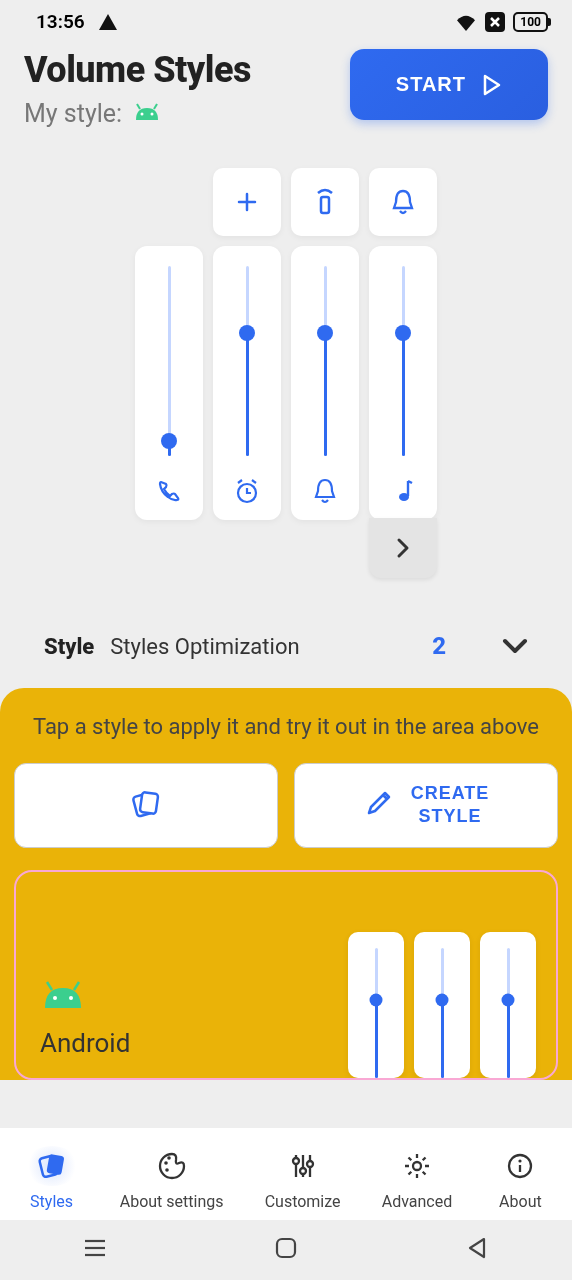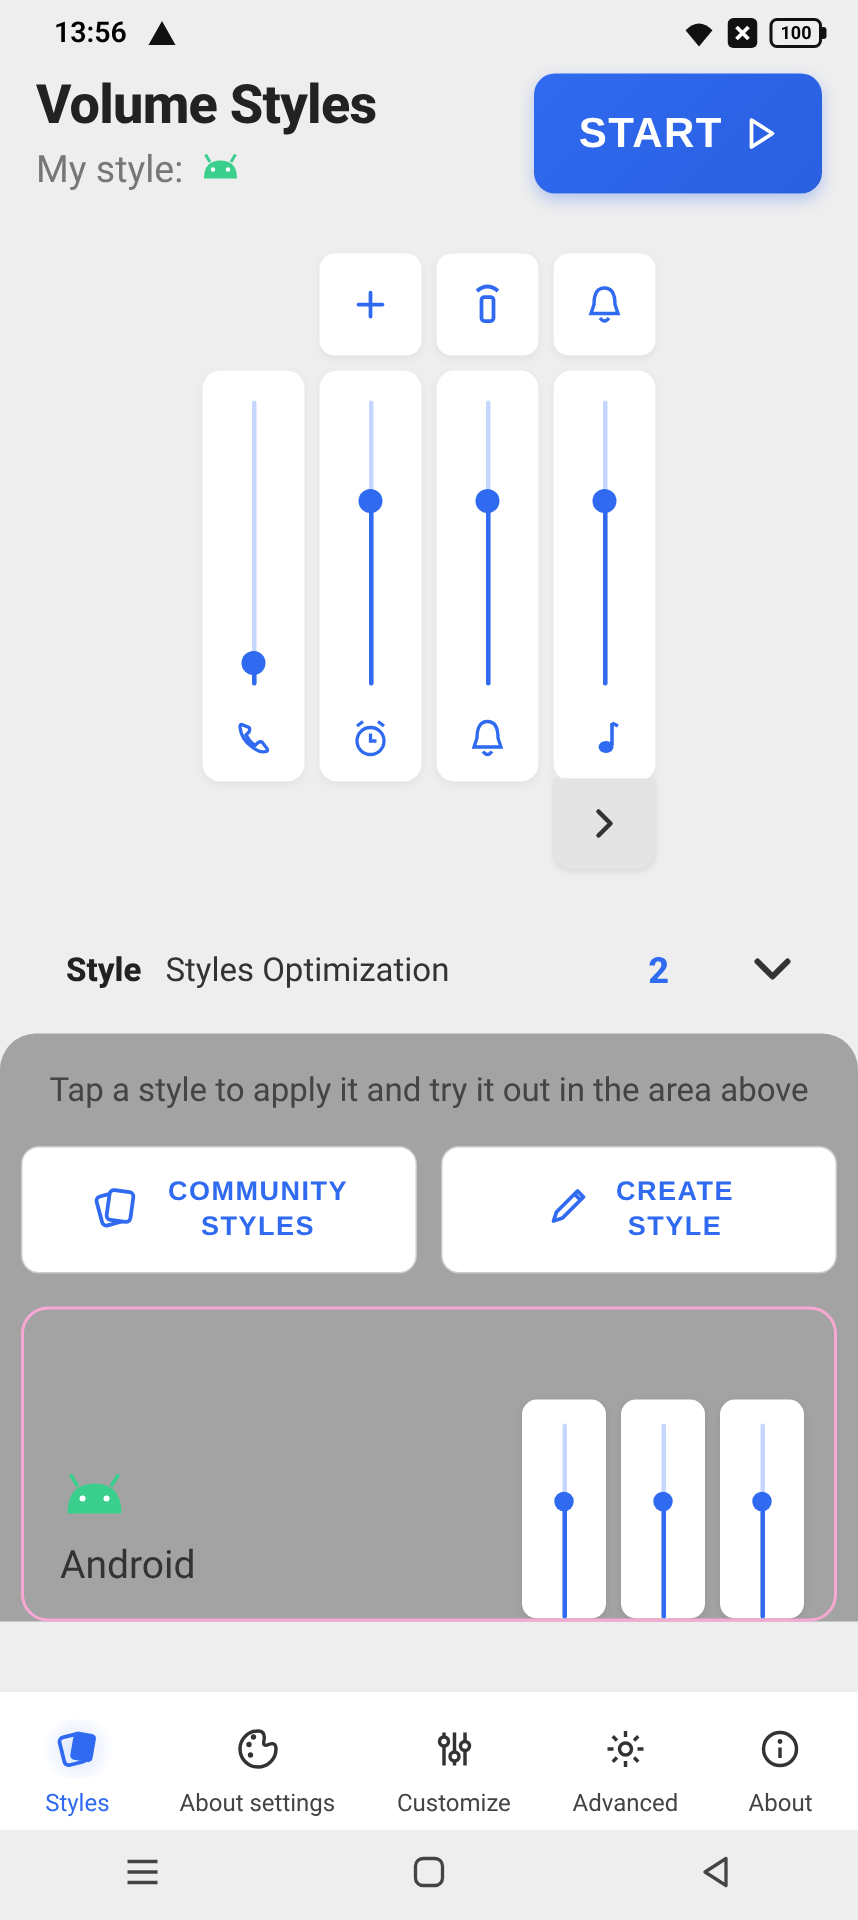--- a/index.html
+++ b/index.html
@@ -12,21 +12,21 @@
   .warn-tri { width: 0; height: 0; border-left: 9px solid transparent; border-right: 9px solid transparent; border-bottom: 16px solid #111; position: relative; }
   .wifi-ic svg, .xbox svg, .batt svg { display: block; }
   .batt { border: 2px solid #111; border-radius: 5px; padding: 1px 5px; font-size: 12px; font-weight: 700; position: relative; }
   .batt::after { content: ''; position: absolute; right: -5px; top: 4px; width: 3px; height: 8px; background: #111; border-radius: 0 2px 2px 0; }
 
   
   .hdr { display: flex; justify-content: space-between; align-items: flex-start; padding: 10px 24px 0 24px; }
   .hdr-left h1 { font-size: 36px; font-weight: 800; color: #222; letter-spacing: -0.5px; }
   .hdr-sub { font-size: 25px; color: #777; margin-top: 8px; display: flex; align-items: center; gap: 10px; }
   .android-mini { display: inline-block; }
-  .start-btn { background: linear-gradient(135deg, #2f6af0, #2a5fe0); color: #fff; border: none; border-radius: 14px; padding: 24px 30px; font-size: 28px; font-weight: 600; letter-spacing: 1px; display: flex; align-items: center; gap: 16px; box-shadow: 0 4px 10px rgba(46,106,240,0.3); }
+  .start-btn { background: linear-gradient(135deg, #2f6af0, #2a5fe0); color: #fff; border: none; border-radius: 14px; padding: 24px 46px; font-size: 20px; font-weight: 600; letter-spacing: 1px; display: flex; align-items: center; gap: 16px; box-shadow: 0 4px 10px rgba(46,106,240,0.3); }
   .start-btn svg { display: block; }
 
   
   .vol-wrap { display: flex; flex-direction: column; align-items: center; margin-top: 40px; }
   .top-icons { display: flex; gap: 10px; margin-left: 78px; }
   .top-ic { width: 68px; height: 68px; background: #fff; border-radius: 10px; display: flex; align-items: center; justify-content: center; box-shadow: 0 2px 6px rgba(0,0,0,0.05); }
   .sliders { display: flex; gap: 10px; margin-top: 10px; }
   .slider-card { width: 68px; background: #fff; border-radius: 12px; box-shadow: 0 2px 6px rgba(0,0,0,0.05); padding: 20px 0 16px 0; display: flex; flex-direction: column; align-items: center; }
   .track { width: 3px; height: 190px; background: #c5d6ff; position: relative; border-radius: 2px; }
   .track .fill { position: absolute; bottom: 0; left: 0; width: 100%; background: #2f6af0; border-radius: 2px; }
@@ -34,21 +34,21 @@
   .slider-ic { margin-top: 22px; height: 26px; display: flex; align-items: center; justify-content: center; }
   .expand-tab { width: 68px; height: 60px; background: #e4e4e4; border-radius: 0 0 12px 12px; display: flex; align-items: center; justify-content: center; margin-left: 234px; margin-top: -2px; box-shadow: 0 2px 4px rgba(0,0,0,0.08); }
 
   
   .tips-row { display: flex; align-items: center; padding: 0 44px; margin-top: 54px; gap: 16px; font-size: 22px; }
   .tips-l { font-weight: 800; color: #222; }
   .tips-t { color: #333; flex: 1; }
   .tips-n { color: #2f6af0; font-weight: 800; font-size: 24px; margin-right: 40px; }
 
   
-  .card-area { background: #a3a3a3; border-radius: 24px 24px 0 0; margin-top: 28px; padding: 26px 14px 0 14px; }
+  .card-area { background: #eab308; border-radius: 24px 24px 0 0; margin-top: 28px; padding: 26px 14px 0 14px; }
   .tap-txt { text-align: center; font-size: 22px; color: #444; padding: 0 10px; }
   .act-btns { display: flex; gap: 16px; margin-top: 24px; }
   .act-btn { flex: 1; border: 1.5px solid #ccc; border-radius: 12px; background: #fff; padding: 18px 10px; display: flex; align-items: center; justify-content: center; gap: 18px; }
   .act-btn .lbl { color: #2f6af0; font-weight: 800; font-size: 18px; letter-spacing: 1px; text-align: center; line-height: 1.3; }
 
   .style-card { border: 2px solid #f9a8d4; border-radius: 18px; margin-top: 22px; padding: 30px 20px 0 24px; display: flex; align-items: flex-end; min-height: 210px; overflow: hidden; }
   .style-left { flex: 1; padding-bottom: 20px; }
   .style-name { font-size: 26px; color: #333; margin-top: 14px; }
   .style-prev { display: flex; gap: 10px; }
   .mini-card { width: 56px; background: #fff; border-radius: 10px; box-shadow: 0 2px 6px rgba(0,0,0,0.08); padding: 16px 0 0 0; display: flex; flex-direction: column; align-items: center; }
@@ -205,22 +205,20 @@
 <div class="card-area">
   <div class="tap-txt">Tap a style to apply it and try it out in the area above</div>
   <div class="act-btns">
     <button class="act-btn">
       <span>
         <svg width="34" height="34" viewBox="0 0 34 34">
             <rect x="6" y="8" width="16" height="20" rx="3" fill="none" stroke="#2f6af0" stroke-width="2.5" transform="rotate(-15 14 18)"></rect>
             <rect x="12" y="6" width="16" height="20" rx="3" fill="#fff" stroke="#2f6af0" stroke-width="2.5" transform="rotate(8 20 16)"></rect>
           </svg>
       </span>
-      <span class="lbl" style="white-space:pre-line;">COMMUNITY
-STYLES</span>
     </button>
     <button class="act-btn">
       <span>
         <svg width="30" height="30" viewBox="0 0 30 30">
             <path d="M6 24 L8 18 L22 4 L26 8 L12 22 Z M20 6 L24 10" fill="none" stroke="#2f6af0" stroke-width="2.5" stroke-linejoin="round"></path>
           </svg>
       </span>
       <span class="lbl" style="white-space:pre-line;">CREATE
 STYLE</span>
     </button>

